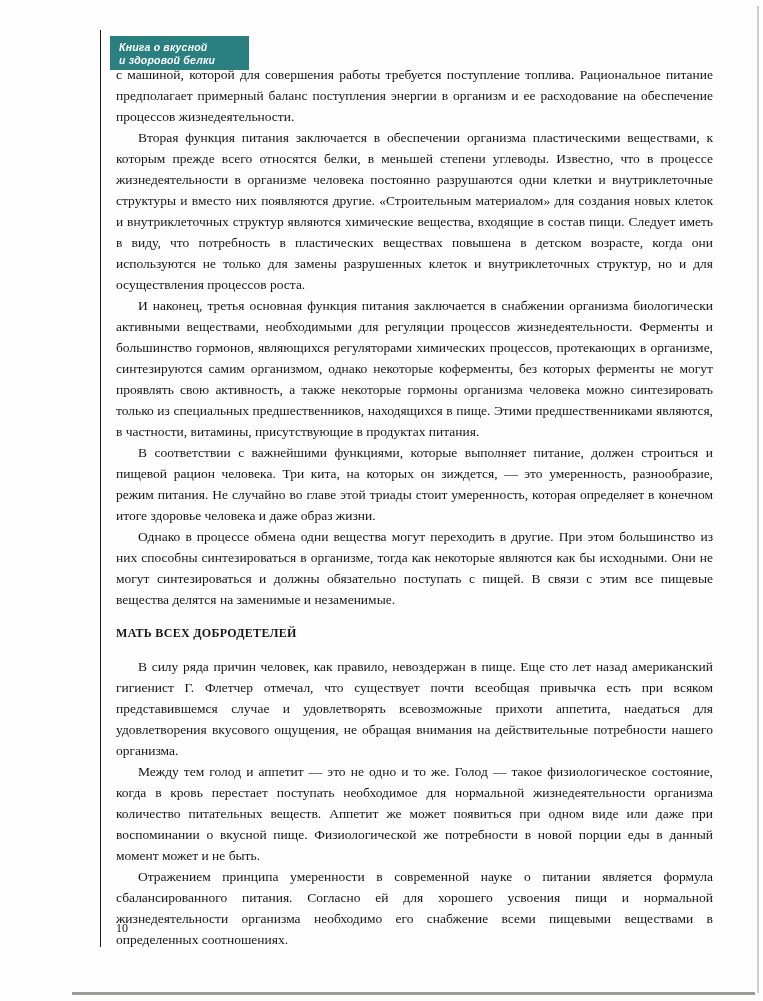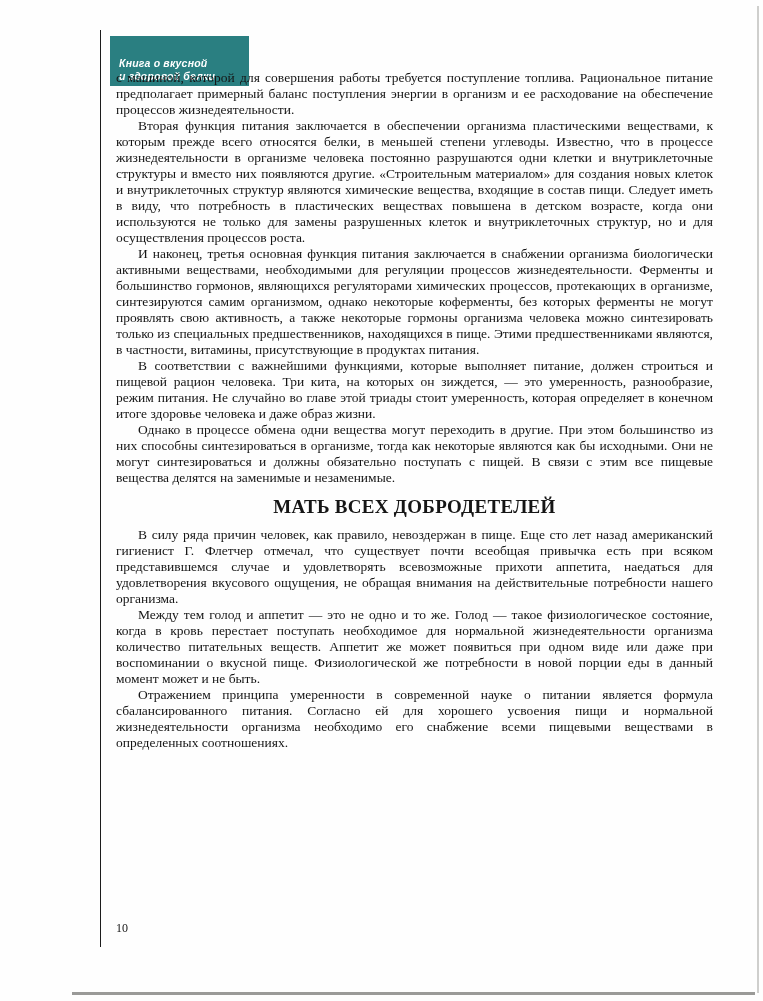--- a/index.html
+++ b/index.html
@@ -48,44 +48,44 @@
     left: 110px;
     top: 36px;
     min-width: 118px;
     background: #2a7f81;
     color: #ffffff;
     font-family: "Liberation Sans", sans-serif;
     font-size: 10.5px;
     font-weight: bold;
     font-style: italic;
     line-height: 13px;
-    padding: 21px 12px 3px 9px;
+    padding: 5px 12px 3px 9px;
     letter-spacing: 0.2px;
   }
   
   .text-block {
     position: absolute;
     left: 116px;
-    top: 70px;
+    top: 64px;
     width: 597px;
     font-size: 13.5px;
-    line-height: 16px;
+    line-height: 21px;
     text-align: justify;
   }
   .text-block p {
     margin: 0;
     text-indent: 22px;
   }
   .text-block p.continuation {
     text-indent: 0;
   }
   .text-block h2 {
-    font-size: 19px;
+    font-size: 12px;
     font-weight: bold;
-    text-align: center;
+    text-align: left;
     text-indent: 0;
     margin: 13px 0 12px 0;
     letter-spacing: 0.3px;
   }
   .page-number {
     position: absolute;
     left: 116px;
     top: 920px;
     font-size: 12px;
     line-height: 16px;

